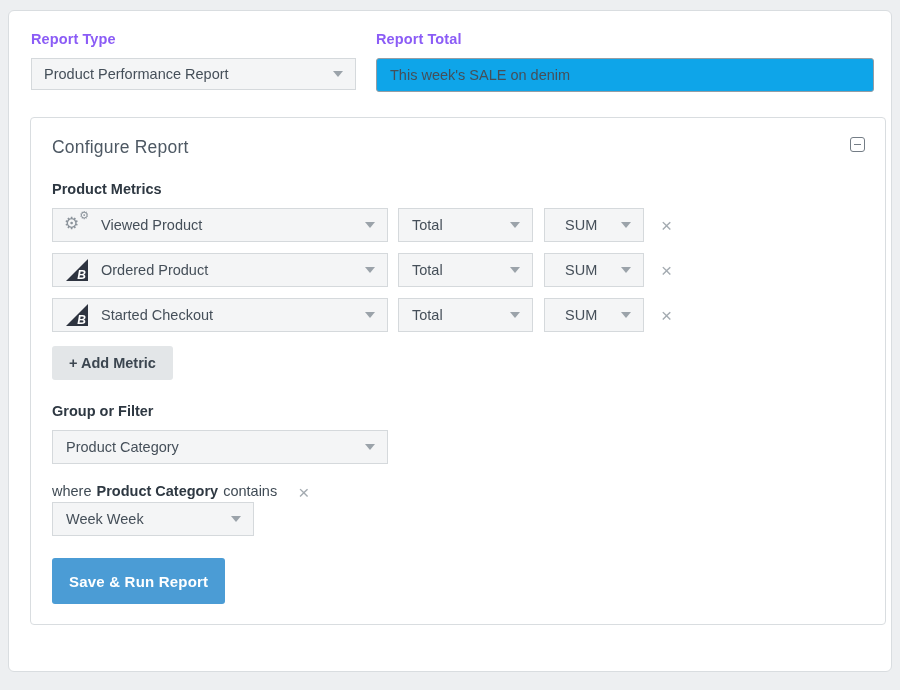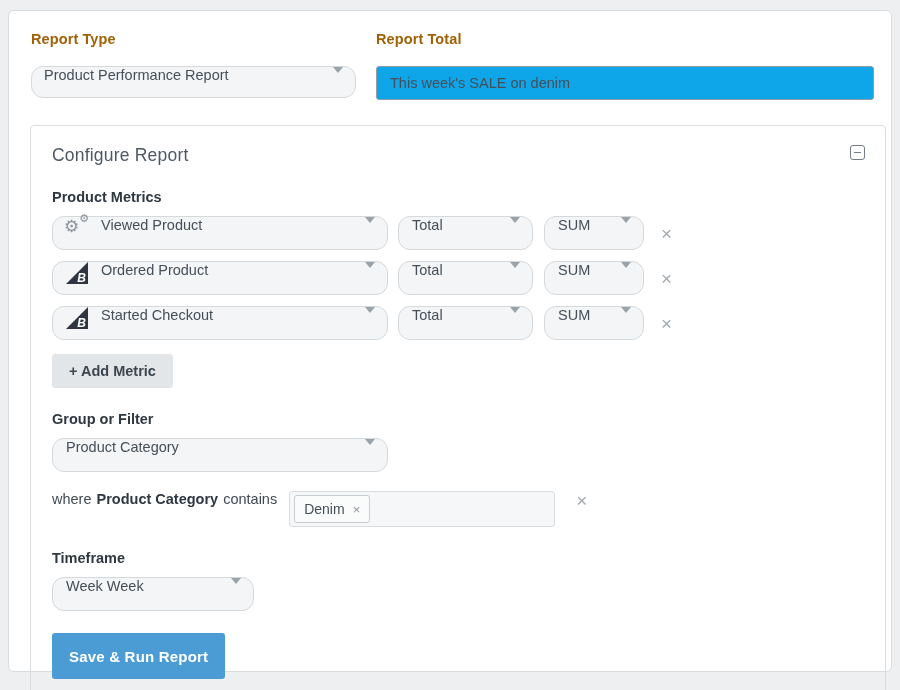--- a/index.html
+++ b/index.html
@@ -19,31 +19,31 @@
     border-radius: 6px;
     padding: 20px 17px 20px 22px;
   }
   
   .top-row { display: flex; gap: 20px; }
   .field-col1 { width: 325px; flex: none; }
   .field-col2 { flex: 1; }
   .label {
     font-size: 14.5px;
     font-weight: bold;
-    color: #a16207;
-    margin-bottom: 19px;
+    color: #8b5cf6;
+    margin-bottom: 11px;
     letter-spacing: .1px;
   }
   .select {
     height: 32px;
     background: #f4f5f6;
     border: 1px solid #d5d9dc;
-    border-radius: 12px;
+    border-radius: 0;
     display: flex;
-    align-items: flex-start;
+    align-items: center;
     padding: 0 12px;
     font-size: 14.5px;
     color: #454f59;
     cursor: pointer;
     position: relative;
   }
   .select .select-text { flex: 1; white-space: nowrap; overflow: hidden; }
   .caret {
     width: 0; height: 0; flex: none;
     border-left: 5px solid transparent;
@@ -87,21 +87,21 @@
     font-size: 14.5px;
     font-weight: bold;
     color: #2e3842;
     margin-top: 23px;
     margin-bottom: 11px;
   }
   
   .metric-row { display: flex; align-items: center; margin-bottom: 11px; }
   .metric-select { width: 336px; height: 34px; flex: none; padding: 0 12px 0 13px; }
   .agg-select   { width: 135px; height: 34px; flex: none; margin-left: 10px; padding: 0 12px 0 13px; }
-  .fn-select    { width: 100px; height: 34px; flex: none; margin-left: 11px; padding: 0 12px 0 13px; }
+  .fn-select    { width: 100px; height: 34px; flex: none; margin-left: 11px; padding: 0 12px 0 20px; }
   .row-remove {
     margin-left: 17px;
     color: #a4abb1;
     font-size: 19px;
     font-weight: 300;
     line-height: 1;
     cursor: pointer;
     user-select: none;
   }
   .row-remove::before { content: "\00d7"; }
@@ -280,30 +280,23 @@
 
     <div class="select group-select">
       <span class="select-text">Product Category</span>
       <span class="caret"></span>
     </div>
 
     <div class="where-row">
       <span>where</span>
       <b>Product Category</b>
       <span>contains</span>
-      <div class="tag-input">
-        <span class="chip">
-          <span>Denim</span>
-          <span class="chip-x"></span>
-        </span>
-      </div>
       <span class="filter-remove"></span>
     </div>
 
-    <div class="section-label">Timeframe</div>
 
     <div class="select timeframe-select">
       <span class="select-text">Week Week</span>
       <span class="caret"></span>
     </div>
 
     <div>
       <button class="save-btn">Save &amp; Run Report</button>
     </div>
 

